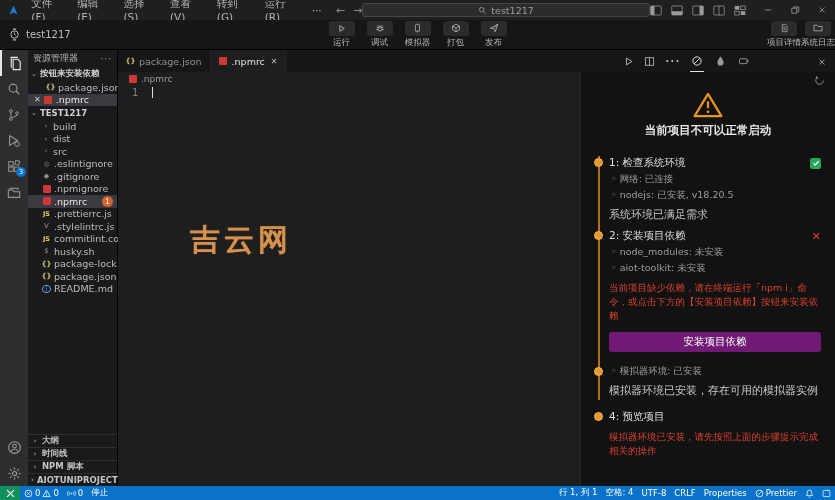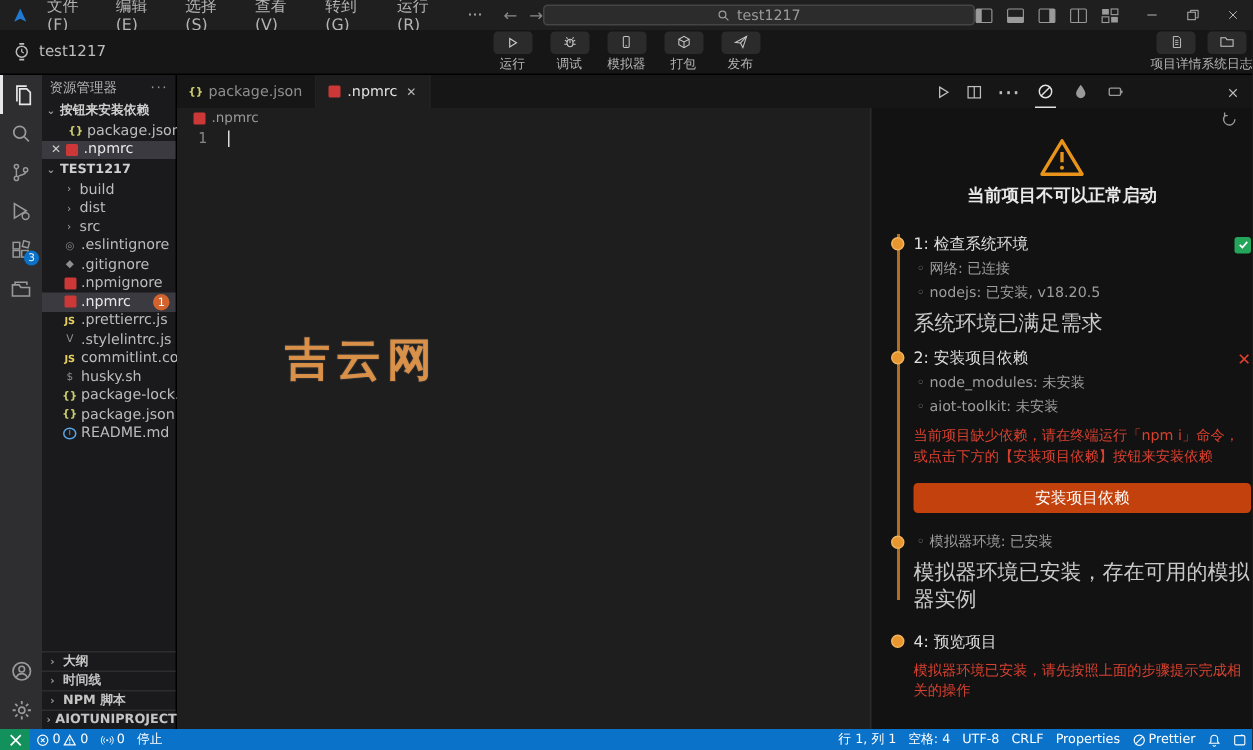--- a/index.html
+++ b/index.html
@@ -87,35 +87,35 @@
   .caret { position:absolute; left:34px; top:2px; width:1px; height:11px; background:#dcdcdc; }
   .watermark { position:absolute; left:72px; top:135px; font-size:30px; font-weight:bold;
     color:rgba(255,158,61,.75); letter-spacing:4px; text-shadow:0 0 1px rgba(255,255,255,.35); pointer-events:none; }
 
   .panel { width:255px; flex:0 0 255px; background:#121212; border-left:1px solid #2a2a2a;
     display:flex; flex-direction:column; font-size:10px; overflow:hidden; }
   .panel-top { height:18px; display:flex; justify-content:flex-end; align-items:center; padding-right:10px;
     color:#9a9a9a; }
   .warn-head { display:flex; flex-direction:column; align-items:center; gap:5px; padding-top:2px; }
   .warn-title { font-size:11.5px; font-weight:bold; color:#e8e8e8; }
-  .steps { position:relative; padding:10px 1px 0 28px; flex:1; }
+  .steps { position:relative; padding:10px 14px 0 28px; flex:1; }
   .tl-line { position:absolute; left:17px; top:18px; bottom:86px; width:2px; background:#b06f1e; }
   .step { position:relative; margin-bottom:7px; }
   .dot { position:absolute; left:-15px; top:2px; width:9px; height:9px; border-radius:50%;
     background:#e8962e; border:1px solid #f2b35c; }
   .step-head { display:flex; align-items:center; font-size:10.5px; color:#dedede; }
   .step-status { margin-left:auto; }
   .chk { width:11px; height:11px; background:#23a55a; border-radius:2px; display:flex; align-items:center;
     justify-content:center; }
   .xmark { color:#e33e2e; font-weight:bold; font-size:11px; }
   .det { color:#9d9d9d; font-size:9.5px; margin-top:3px; padding-left:2px; }
   .det::before { content:"◦ "; color:#7a7a7a; }
-  .sum { color:#c9c9c9; font-size:14px; margin-top:5px; }
+  .sum { color:#c9c9c9; font-size:11px; margin-top:5px; }
   .err { color:#d8402f; font-size:9.5px; margin-top:6px; line-height:1.45; }
-  .install-btn { margin:10px 0 6px 0; height:20px; width:100%; background:#c2410c; border:none;
+  .install-btn { margin:10px 0 6px 0; height:20px; width:100%; background:#701a75; border:none;
     border-radius:3px; color:#fff; font-size:10.5px; cursor:pointer; font-family:inherit; }
 
   
   .statusbar { height:14px; background:#0a72c8; display:flex; align-items:center; color:#fff;
     font-size:8.5px; flex:0 0 14px; }
   .sb-remote { width:20px; height:14px; background:#13915c; display:flex; align-items:center;
     justify-content:center; cursor:pointer; }
   .st { display:flex; align-items:center; gap:2px; padding:0 4px; height:100%; cursor:pointer; }
   .st svg { display:block; }
   .st-right { margin-left:auto; display:flex; align-items:center; height:100%; }

